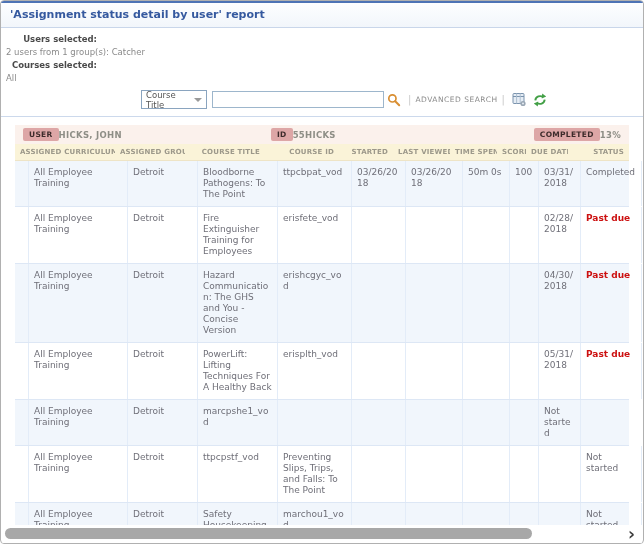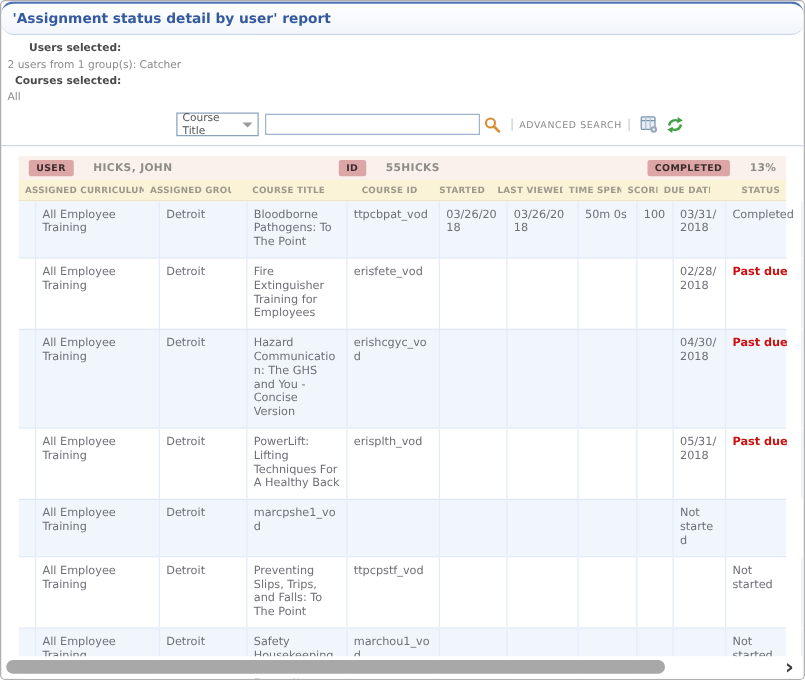--- a/index.html
+++ b/index.html
@@ -52,21 +52,21 @@
     background: #fbf1ec; display: flex; align-items: flex-start;
     padding: 3px 8px; margin-top: 2px;
   }
   .ub-left { display: flex; align-items: center; flex: 0 0 248px; }
   .ub-mid { display: flex; align-items: center; flex: 1 1 auto; }
   .ub-right { display: flex; align-items: center; }
   .badge {
     background: #dda6a6; color: #3d2b2b; font-size: 7.5px; font-weight: bold;
     padding: 2px 6px; border-radius: 2px; letter-spacing: .3px; white-space: nowrap;
   }
-  .ub-text { color: #8e8e86; font-size: 8.5px; font-weight: bold; letter-spacing: .3px; margin-left: 16px; white-space: nowrap; }
+  .ub-text { color: #8e8e86; font-size: 8.5px; font-weight: bold; letter-spacing: .3px; margin-left: 0; white-space: nowrap; }
   .grid-row { display: grid; grid-template-columns: 100px 70px 80px 74px 54px 57px 47px 29px 42px 61px; }
   .header-row { background: #faf3d8; border-bottom: 1px solid #eee4c6; }
   .th {
     font-size: 7px; font-weight: bold; color: #9c988a; letter-spacing: .2px;
     padding: 4px 5px; white-space: nowrap; overflow: hidden; text-align: right;
   }
   .tr { border-bottom: 1px solid #dde7f5; padding-left: 13px; }
   .tr:nth-child(odd) { background: #f1f6fc; }
   .tr:nth-child(even) { background: #ffffff; }
   .td {
@@ -85,21 +85,21 @@
   }
   .scroll-arrow {
     position: absolute; right: 8px; bottom: 0px; font-size: 17px; line-height: 18px;
     color: #3c3c3c; font-weight: bold; cursor: pointer;
   }
   svg { display: block; }
 </style>
 </head>
 <body>
 
-<div class="title-bar" style="color: rgb(53, 89, 159); border-radius: 10px;">'Assignment status detail by user' report</div>
+<div class="title-bar" style="color: rgb(53, 89, 159);">'Assignment status detail by user' report</div>
 
 <div class="filters">
   <div class="filter-line">
     <span class="filter-label">Users selected:</span>
     <span class="filter-value">2 users from 1 group(s): Catcher</span>
   </div>
   <div class="filter-line">
     <span class="filter-label">Courses selected:</span>
     <span class="filter-value">All</span>
   </div>
@@ -230,22 +230,22 @@
           <div class="td"></div>
           <div class="td"></div>
           <div class="td"></div>
           <div class="td"></div>
           <div class="td"></div>
           <div class="td st-notstarted">Not started</div>
         </div>
         <div class="grid-row tr">
           <div class="td">All Employee Training</div>
           <div class="td">Detroit</div>
+          <div class="td">ttpcpstf_vod</div>
           <div class="td">Preventing Slips, Trips, and Falls: To The Point</div>
-          <div class="td">ttpcpstf_vod</div>
           <div class="td"></div>
           <div class="td"></div>
           <div class="td"></div>
           <div class="td"></div>
           <div class="td"></div>
           <div class="td st-notstarted">Not started</div>
         </div>
         <div class="grid-row tr">
           <div class="td">All Employee Training</div>
           <div class="td">Detroit</div>

